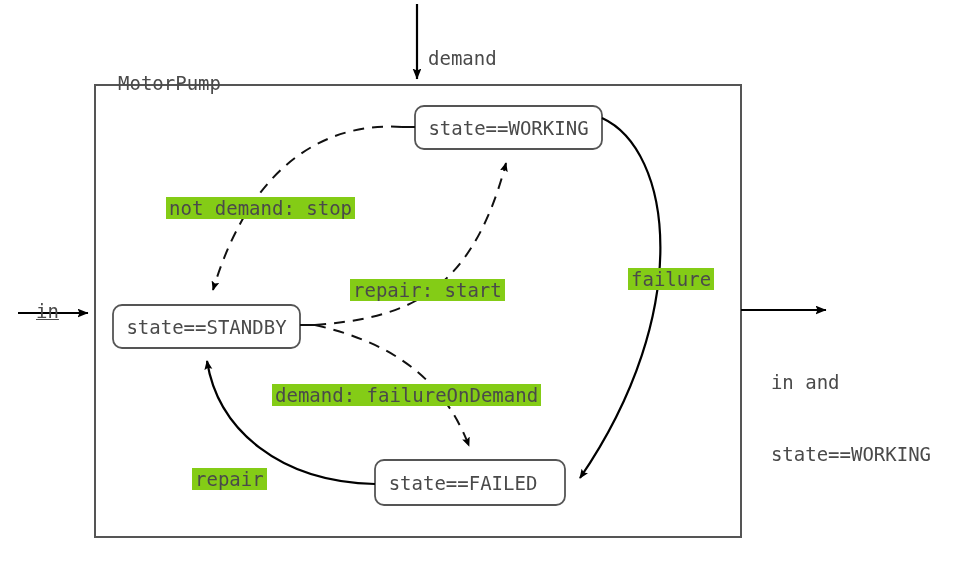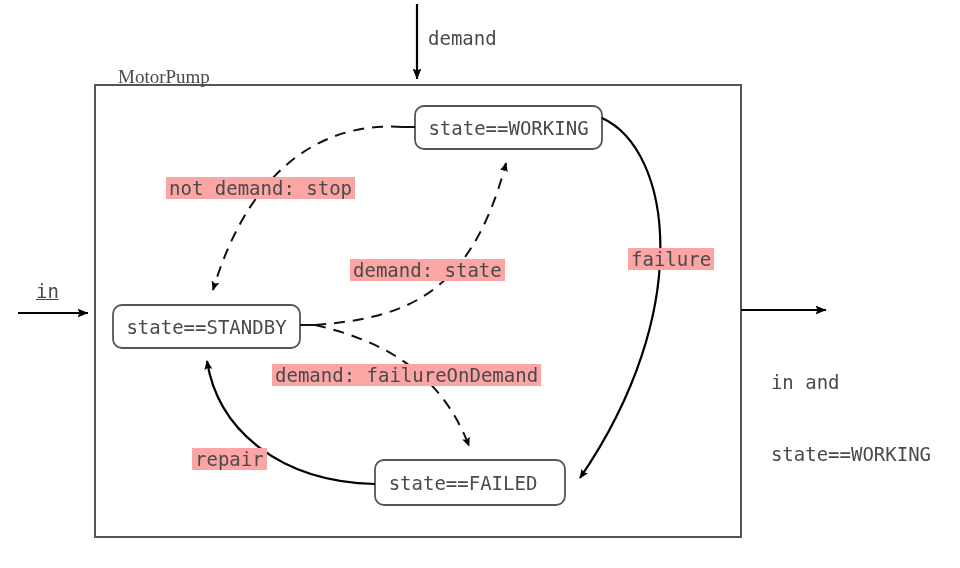--- a/index.html
+++ b/index.html
@@ -57,35 +57,36 @@
     fill: #ffffff;
     stroke: #555555;
     stroke-width: 1.8;
   }
   .lbl {
     position: absolute;
     color: #4a4a4a;
     font-family: "DejaVu Sans Mono", "Liberation Mono", monospace;
     white-space: pre;
     letter-spacing: 0px;
+    margin-top: 20px;
   }
   .state-label {
     font-size: 19px;
     color: #4a4a4a;
     text-align: center;
   }
   .state-box {
     position: absolute;
     display: flex;
     align-items: center;
     justify-content: center;
   }
   .edge-label {
     font-size: 19px;
-    background: #fca5a5;
+    background: #84cc16;
     padding: 0 3px;
   }
   .io-label {
     font-size: 19px;
   }
   .title-label {
     font-size: 19px;
   }
   .out-block {
     position: absolute;
@@ -132,39 +133,39 @@
 
     <path class="edge-dashed" d="M315,325 C400,318 470,300 506,163" marker-end="url(#arrow-dashed)"></path>
 
     <path class="edge-dashed" d="M315,325 C380,340 440,370 469,446" marker-end="url(#arrow-dashed)"></path>
 
     <path class="edge-solid" d="M602,118 C672,150 695,310 580,478" marker-end="url(#arrow-solid)"></path>
 
     <path class="edge-solid" d="M375,484 C280,482 218,430 207,361" marker-end="url(#arrow-solid)"></path>
   </svg>
 
-  <div class="lbl title-label" style="left:118px; top:66px;font-family:Liberation Serif, serif;">MotorPump</div>
+  <div class="lbl title-label" style="left:118px; top:52px;">MotorPump</div>
 
   <div class="state-box" style="left:415px; top:106px; width:187px; height:43px;">
     <span class="state-label">state==WORKING</span>
   </div>
   <div class="state-box" style="left:113px; top:305px; width:187px; height:43px;">
     <span class="state-label">state==STANDBY</span>
   </div>
   <div class="state-box" style="left:375px; top:460px; width:176px; height:45px;">
     <span class="state-label">state==FAILED</span>
   </div>
 
   <div class="lbl io-label" style="left:36px; top:280px;text-decoration:underline;">in</div>
   <div class="lbl io-label" style="left:428px; top:27px;">demand</div>
 
   <div class="out-block" style="left:748px; top:322px;">
     <div>  in and</div>
     <div>  state==WORKING</div>
   </div>
 
   <div class="lbl edge-label" style="left:166px; top:177px;">not demand: stop</div>
-  <div class="lbl edge-label" style="left:350px; top:259px;">demand: state</div>
+  <div class="lbl edge-label" style="left:350px; top:259px;">repair: start</div>
   <div class="lbl edge-label" style="left:272px; top:364px;">demand: failureOnDemand</div>
   <div class="lbl edge-label" style="left:628px; top:248px;text-align:right;">failure</div>
   <div class="lbl edge-label" style="left:192px; top:448px;">repair</div>
 
 </div>
 
 </body></html>

